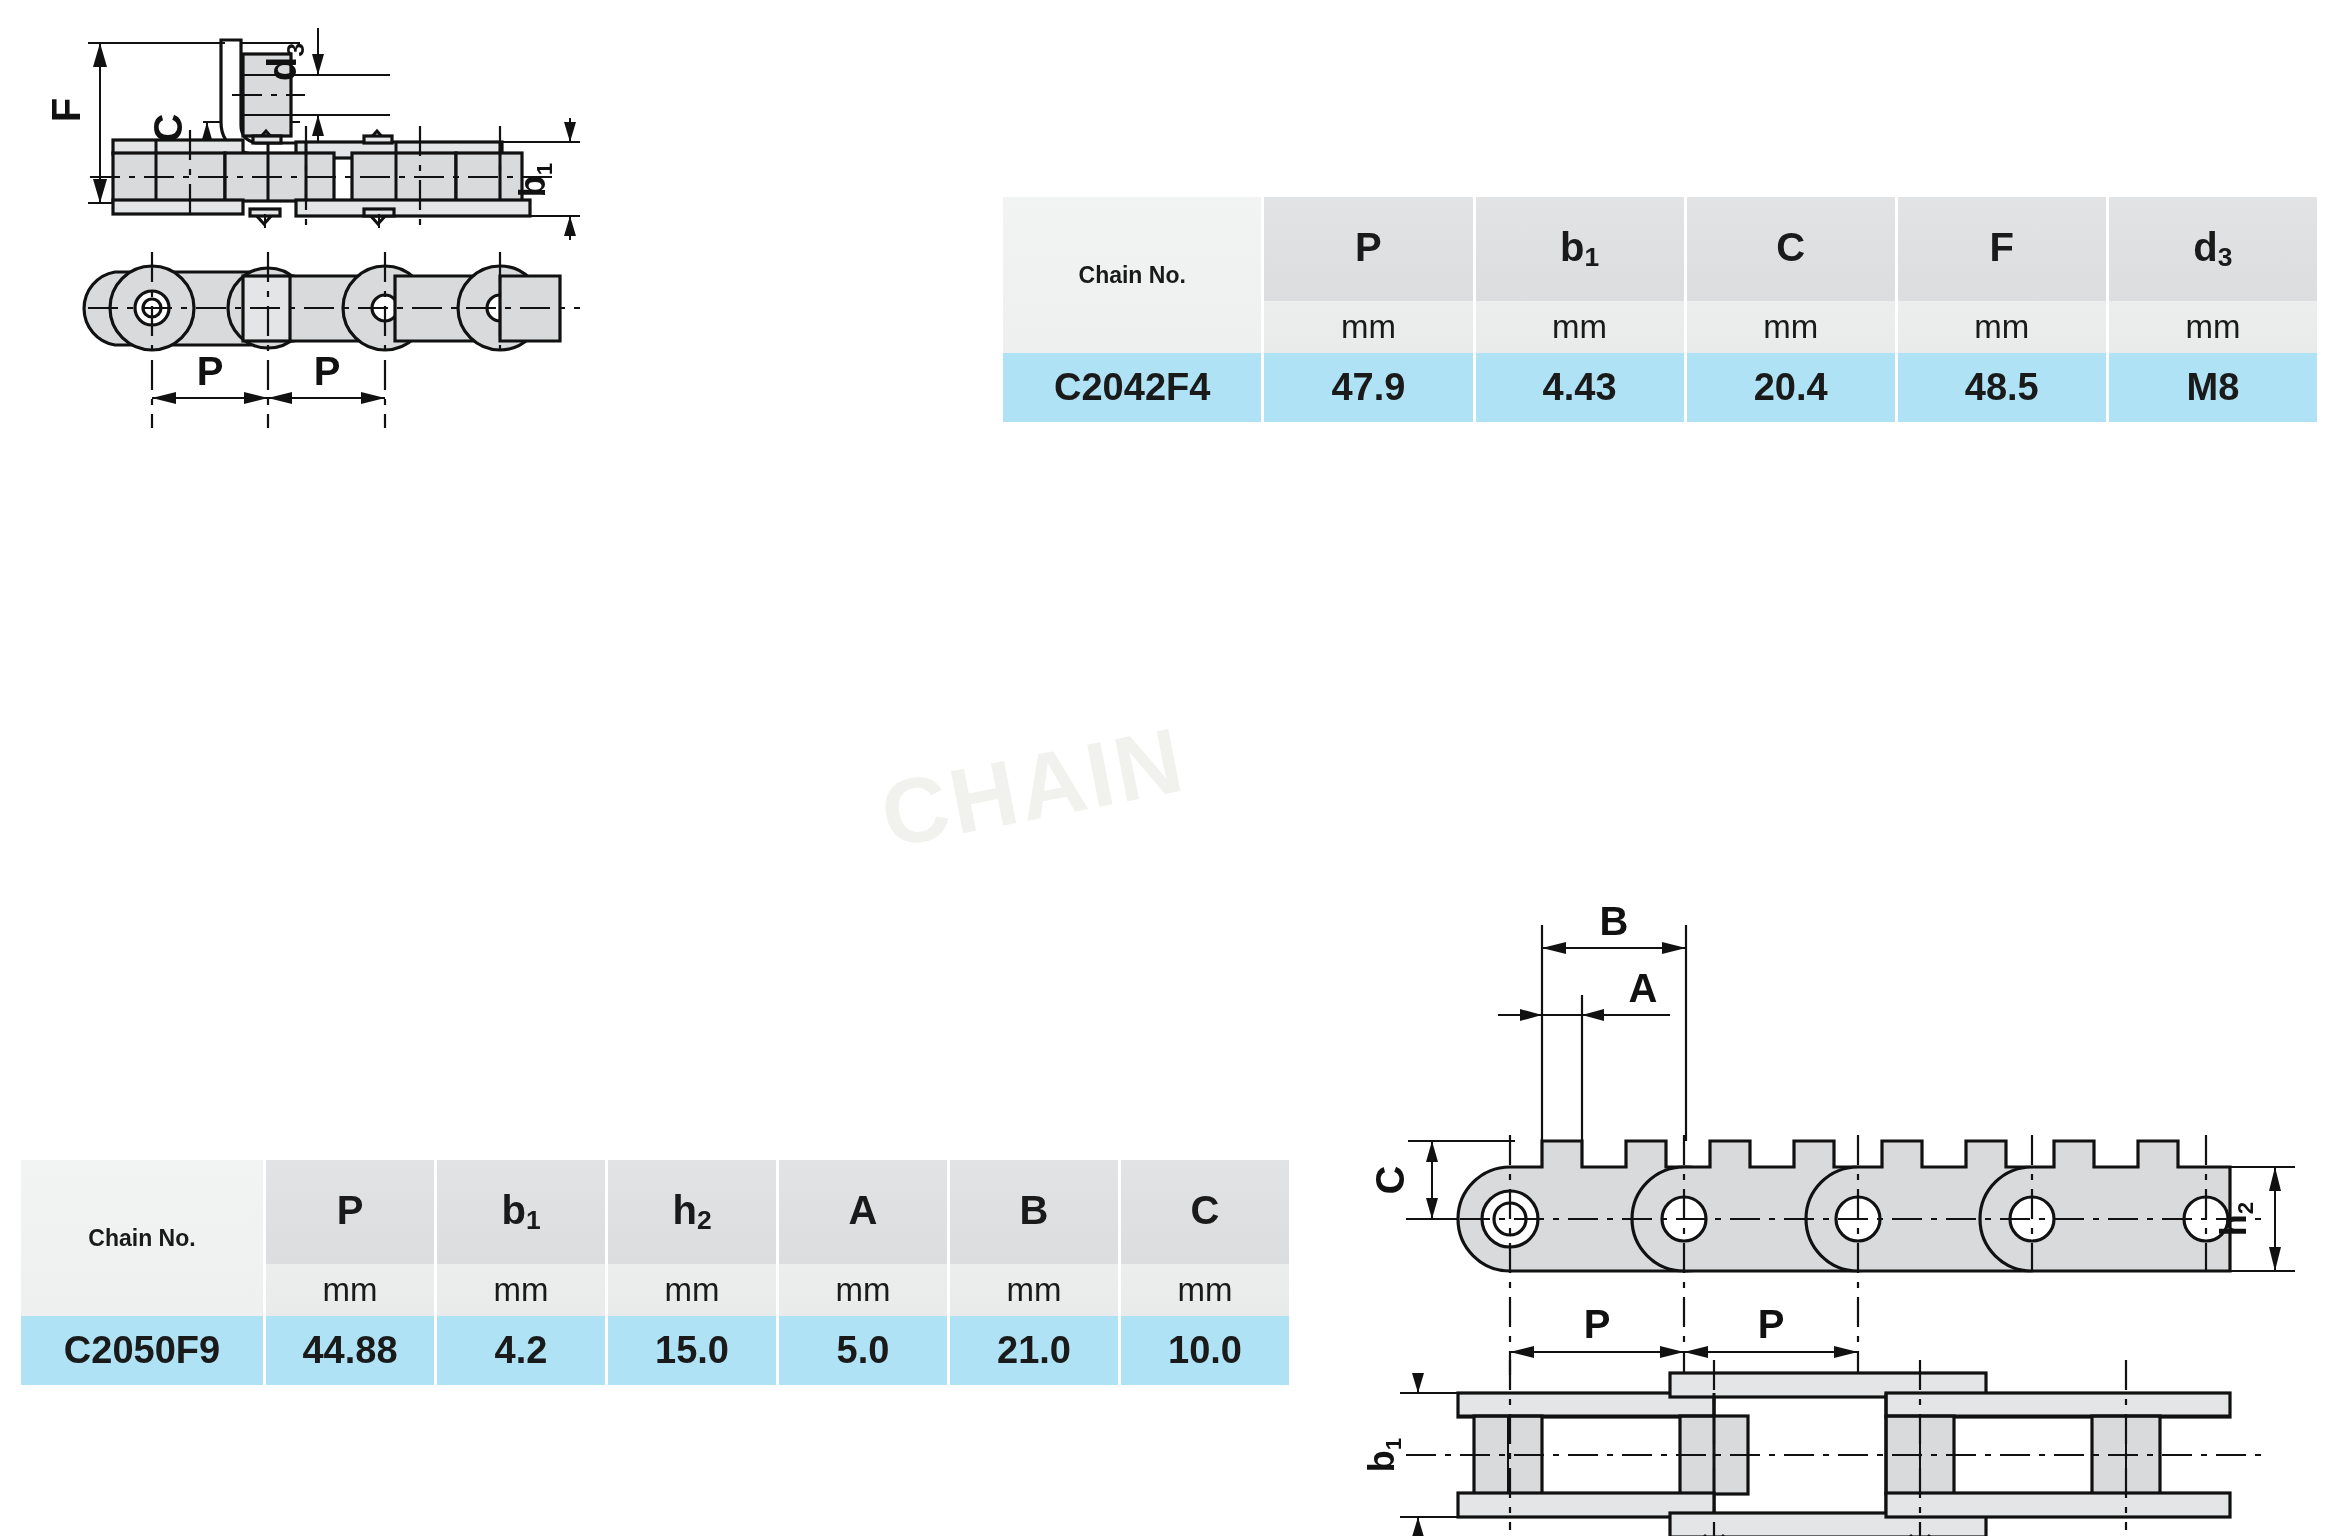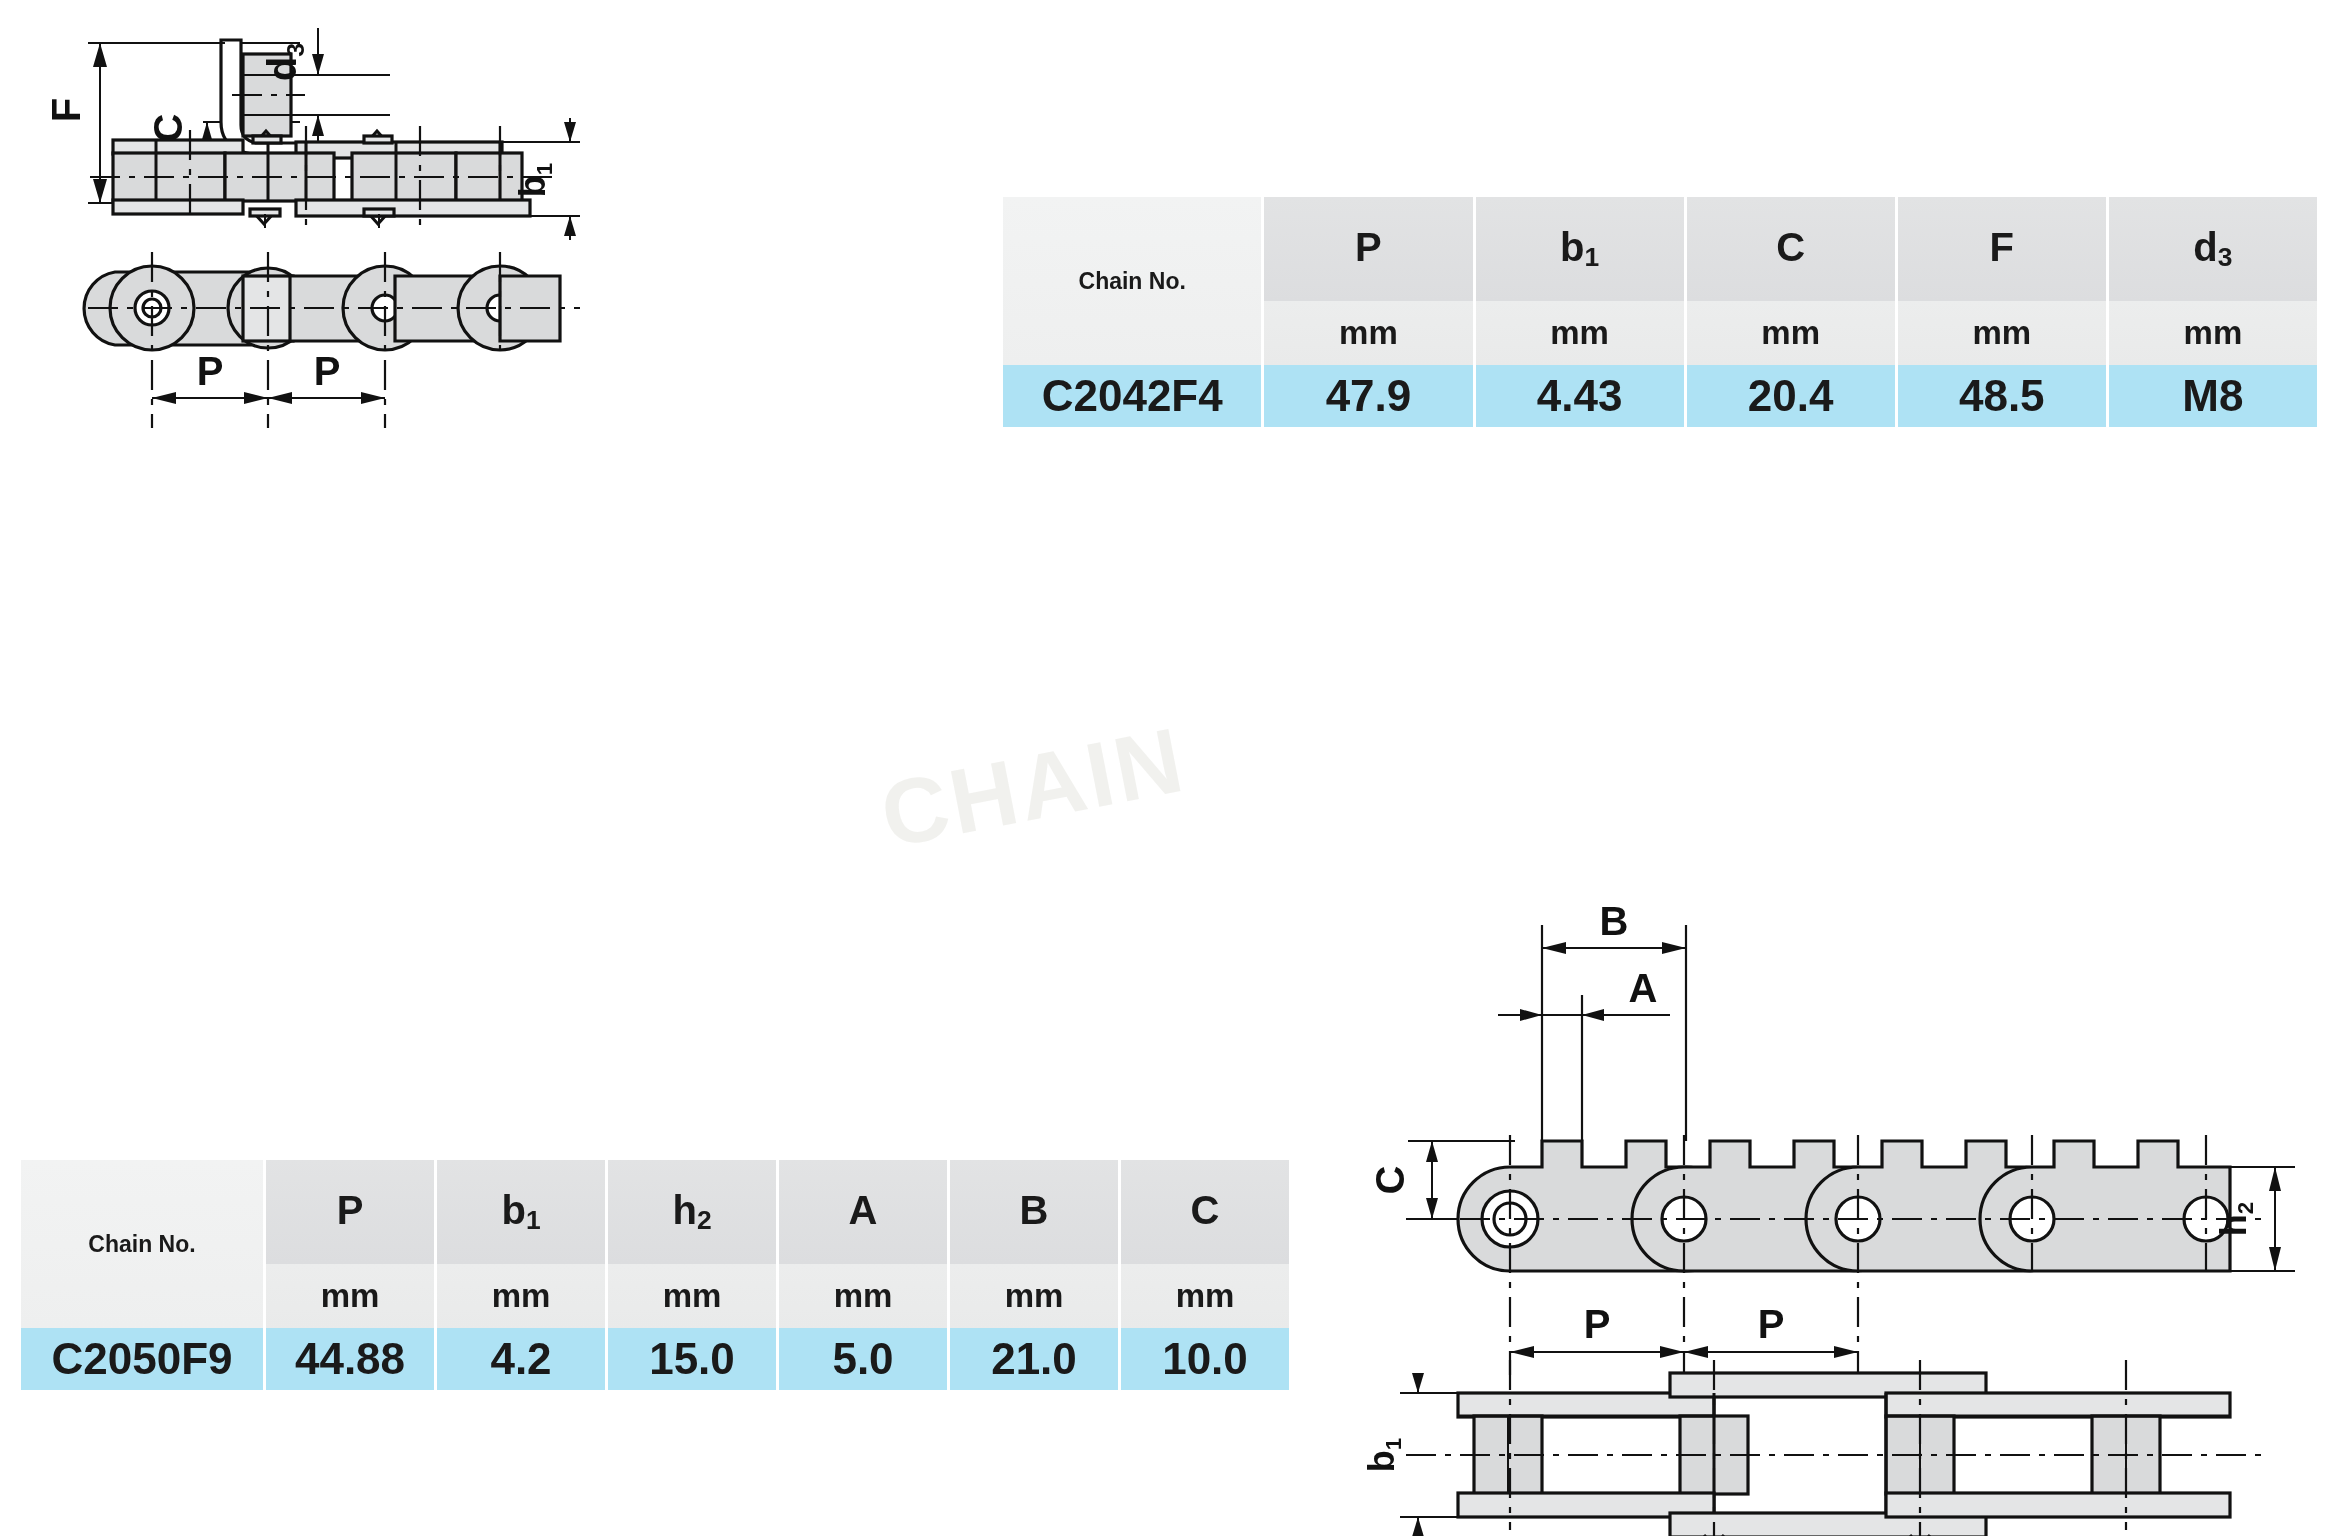--- a/index.html
+++ b/index.html
@@ -33,34 +33,34 @@
   }
   .hdr-sym {
     background: linear-gradient(180deg,#e2e3e4 0%,#dcdddf 100%);
     font-size: 40px;
     font-weight: 700;
     height: 104px;
   }
   .hdr-unit {
     background: linear-gradient(180deg,#eceded 0%,#e9eaea 100%);
     font-size: 33px;
-    font-weight: 700;
-    height: 64px;
+    font-weight: 400;
+    height: 52px;
   }
   .hdr-name {
     background: linear-gradient(180deg,#f2f3f3 0%,#eeefef 100%);
     font-size: 23px;
     font-weight: 700;
     color: #111;
   }
   .row-cell {
     background: #aee2f4;
-    font-size: 44px;
+    font-size: 38px;
     font-weight: 600;
-    height: 62px;
+    height: 69px;
     color: #101010;
   }
   .row-cell.first { font-weight: 600; }
   .sub { font-size: 0.66em; vertical-align: -0.18em; letter-spacing: 0; }
 
   
   svg.dwg { position: absolute; overflow: visible; }
   .ln   { stroke:#111; fill:none; stroke-width:3; }
   .ln-t { stroke:#111; fill:none; stroke-width:2; }
   .cl   { stroke:#111; fill:none; stroke-width:2.2;

